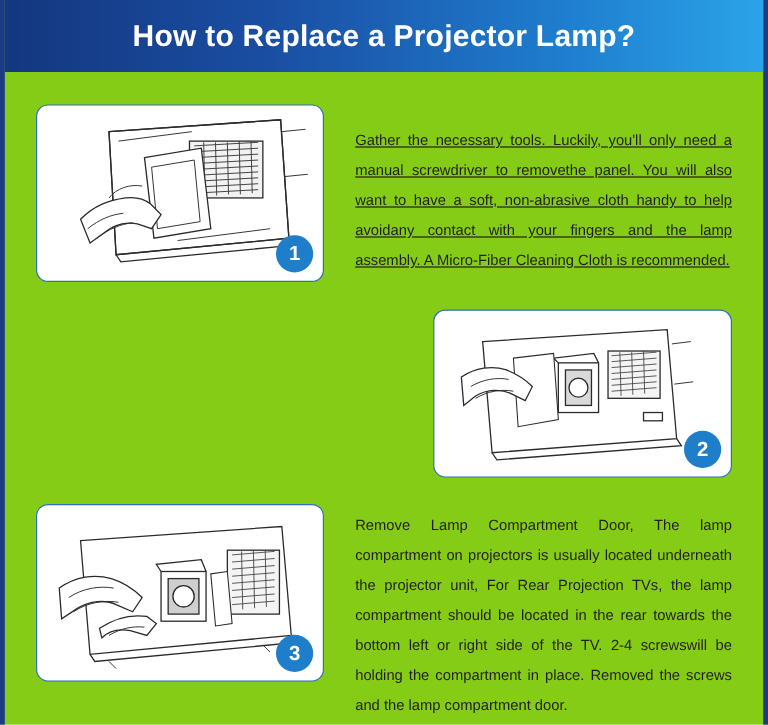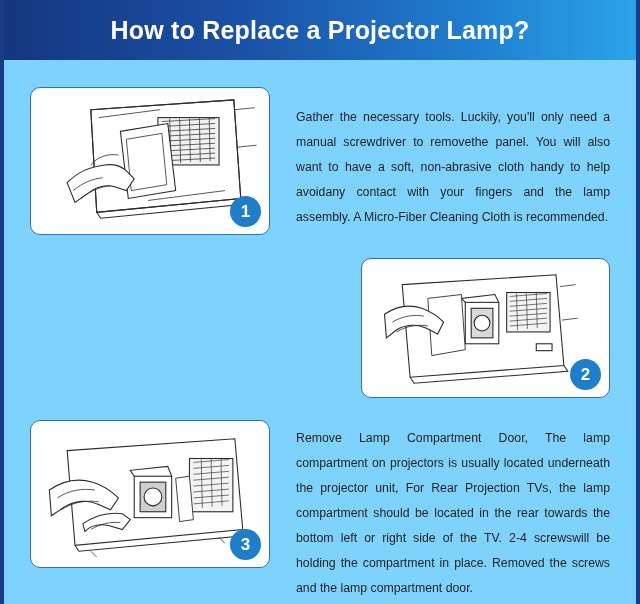--- a/index.html
+++ b/index.html
@@ -14,21 +14,21 @@
     overflow: hidden;
     position: relative;
   }
   .page {
     position: relative;
     width: 640px;
     height: 604px;
     box-sizing: border-box;
     border-left: 4px solid #1b3b86;
     border-right: 4px solid #1b3b86;
-    background: #7dd3fc;
+    background: #84cc16;
   }
   
   .header {
     position: relative;
     height: 60px;
     margin: 0;
     background: linear-gradient(90deg, #14377f 0%, #1a4ea3 35%, #1f7fd0 75%, #2aa4e8 100%);
     display: flex;
     align-items: center;
     justify-content: center;
@@ -95,21 +95,21 @@
     font-family: "Liberation Sans", sans-serif;
   }
   .text {
     flex: 1 1 auto;
     font-size: 12.3px;
     line-height: 25px;
     color: #231f20;
     text-align: justify;
     font-family: "Liberation Sans", sans-serif;
   }
-  .text.right-of-figure { padding-left: 26px; padding-top: 18px; }
+  .text.right-of-figure { padding-left: 26px; padding-top: 18px; text-decoration: underline; }
   .text.left-of-figure  { padding-right: 22px; padding-top: 18px; }
   .text.third           { padding-left: 26px; padding-top: 6px; }
 </style>
 </head>
 <body>
 
 <div class="page">
 
   <div class="header">
     <div class="header-title">How to Replace a Projector Lamp?</div>

